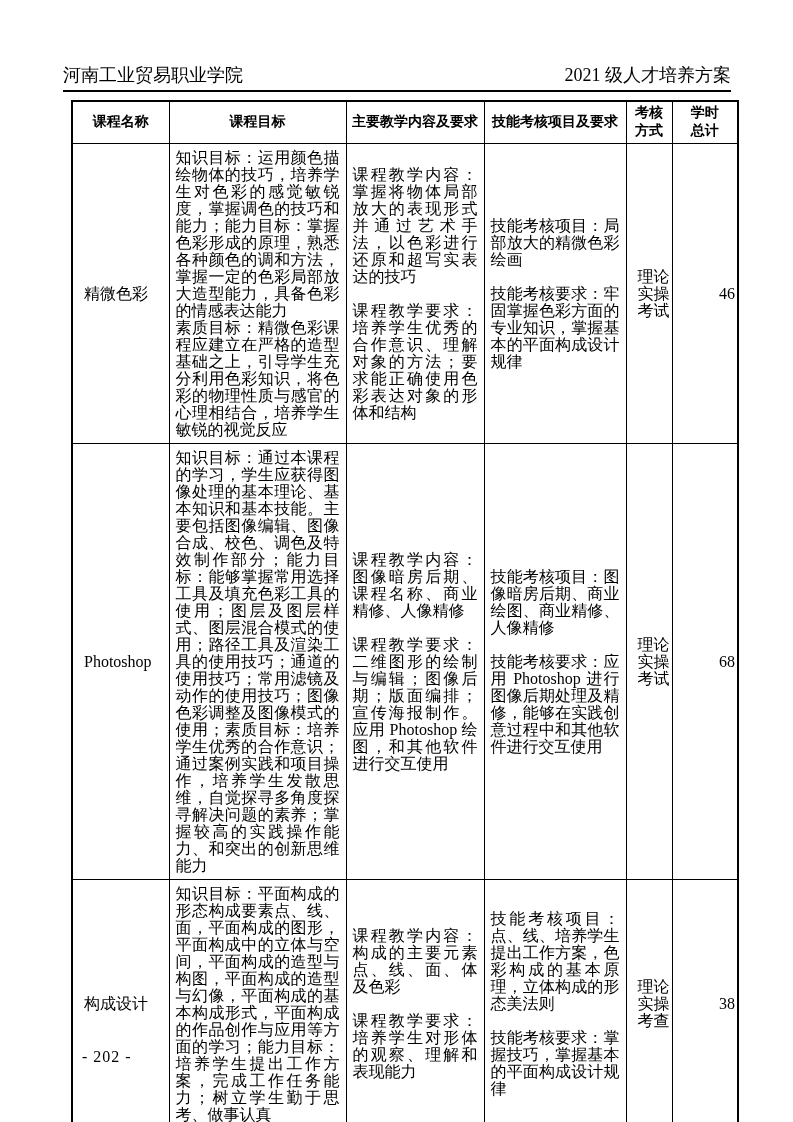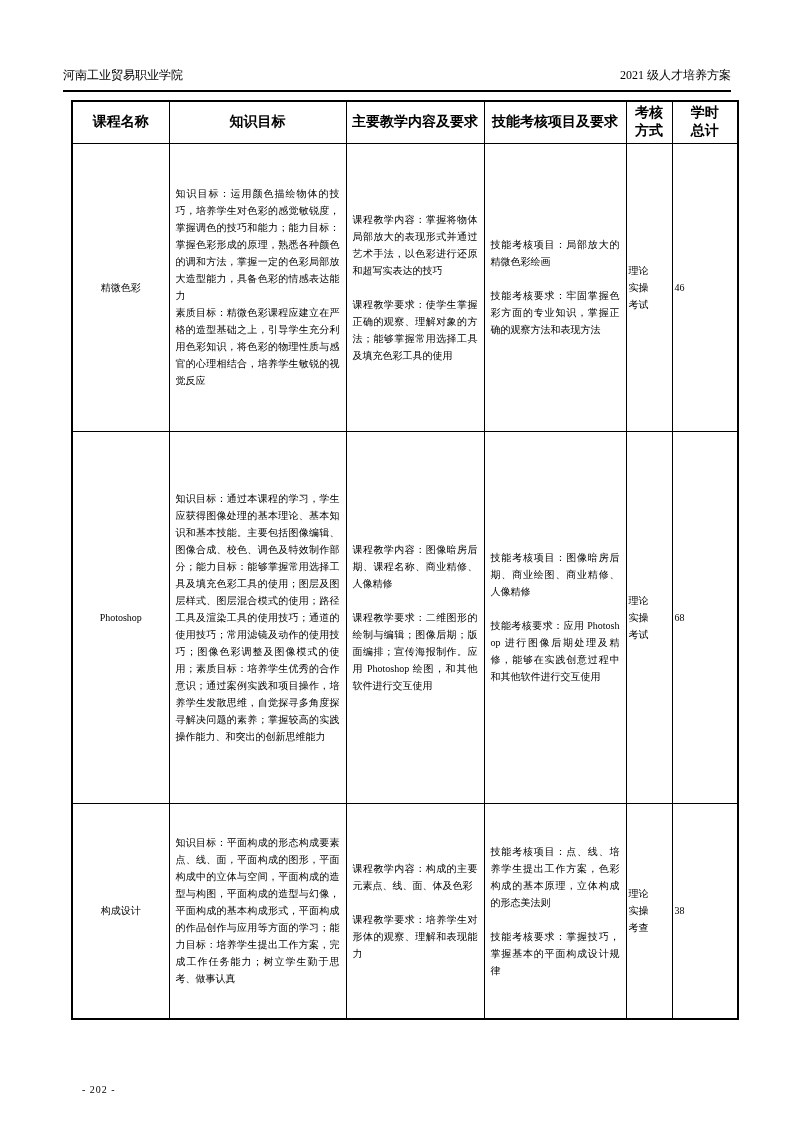--- a/index.html
+++ b/index.html
@@ -19,21 +19,21 @@
     background: #ffffff;
   }
   .page-header {
     position: absolute;
     top: 66px;
     left: 63px;
     right: 62px;
     display: flex;
     justify-content: space-between;
     align-items: flex-end;
-    font-size: 12px;
+    font-size: 18px;
     line-height: 18px;
   }
   .header-rule {
     position: absolute;
     top: 90px;
     left: 63px;
     right: 62px;
     height: 2px;
     background: #000000;
   }
@@ -53,46 +53,46 @@
   .course-table th {
     font-size: 14px;
     font-weight: bold;
     text-align: center;
     white-space: pre-line;
     line-height: 18px;
     height: 42px;
     padding: 2px 1px;
   }
   .course-table td {
-    font-size: 10px;
+    font-size: 16px;
     line-height: 17px;
     padding: 5px 6px;
   }
   td.name-cell {
-    text-align: center;
+    text-align: left;
     padding: 5px 11px;
   }
   td.text-cell {
     text-align: justify;
     white-space: pre-line;
     word-break: break-all;
   }
   td.center-cell {
-    text-align: left;
+    text-align: right;
     white-space: pre-line;
     padding: 9px 2px;
   }
   tr.row-1 td { height: 288px; }
   tr.row-2 td { height: 372px; }
   tr.row-3 td { height: 216px; }
   .page-footer {
     position: absolute;
     left: 82px;
-    top: 1084px;
-    font-size: 10px;
+    top: 1048px;
+    font-size: 16px;
     letter-spacing: 1px;
   }
 </style>
 </head>
 <body>
 
 <div class="page">
 
   <div class="page-header">
     <span>河南工业贸易职业学院</span>
@@ -105,40 +105,40 @@
       <col style="width:97px">
       <col style="width:177px">
       <col style="width:138px">
       <col style="width:142px">
       <col style="width:46px">
       <col style="width:66px">
     </colgroup>
     <thead>
       <tr>
         <th>课程名称</th>
-        <th>知识目标</th>
+        <th>课程目标</th>
         <th>主要教学内容及要求</th>
         <th>技能考核项目及要求</th>
         <th>考核
 方式</th>
         <th>学时
 总计</th>
       </tr>
     </thead>
     <tbody>
       <tr class="row-1">
         <td class="name-cell">精微色彩</td>
         <td class="text-cell">知识目标：运用颜色描绘物体的技巧，培养学生对色彩的感觉敏锐度，掌握调色的技巧和能力；能力目标：掌握色彩形成的原理，熟悉各种颜色的调和方法，掌握一定的色彩局部放大造型能力，具备色彩的情感表达能力
 素质目标：精微色彩课程应建立在严格的造型基础之上，引导学生充分利用色彩知识，将色彩的物理性质与感官的心理相结合，培养学生敏锐的视觉反应</td>
         <td class="text-cell">课程教学内容：掌握将物体局部放大的表现形式并通过艺术手法，以色彩进行还原和超写实表达的技巧
 
-课程教学要求：使学生掌握正确的观察、理解对象的方法；能够掌握常用选择工具及填充色彩工具的使用</td>
+课程教学要求：培养学生优秀的合作意识、理解对象的方法；要求能正确使用色彩表达对象的形体和结构</td>
         <td class="text-cell">技能考核项目：局部放大的精微色彩绘画
 
-技能考核要求：牢固掌握色彩方面的专业知识，掌握正确的观察方法和表现方法</td>
+技能考核要求：牢固掌握色彩方面的专业知识，掌握基本的平面构成设计规律</td>
         <td class="center-cell">理论
 实操
 考试</td>
         <td class="center-cell">46</td>
       </tr>
       <tr class="row-2">
         <td class="name-cell">Photoshop</td>
         <td class="text-cell">知识目标：通过本课程的学习，学生应获得图像处理的基本理论、基本知识和基本技能。主要包括图像编辑、图像合成、校色、调色及特效制作部分；能力目标：能够掌握常用选择工具及填充色彩工具的使用；图层及图层样式、图层混合模式的使用；路径工具及渲染工具的使用技巧；通道的使用技巧；常用滤镜及动作的使用技巧；图像色彩调整及图像模式的使用；素质目标：培养学生优秀的合作意识；通过案例实践和项目操作，培养学生发散思维，自觉探寻多角度探寻解决问题的素养；掌握较高的实践操作能力、和突出的创新思维能力</td>
         <td class="text-cell">课程教学内容：图像暗房后期、课程名称、商业精修、人像精修
 

